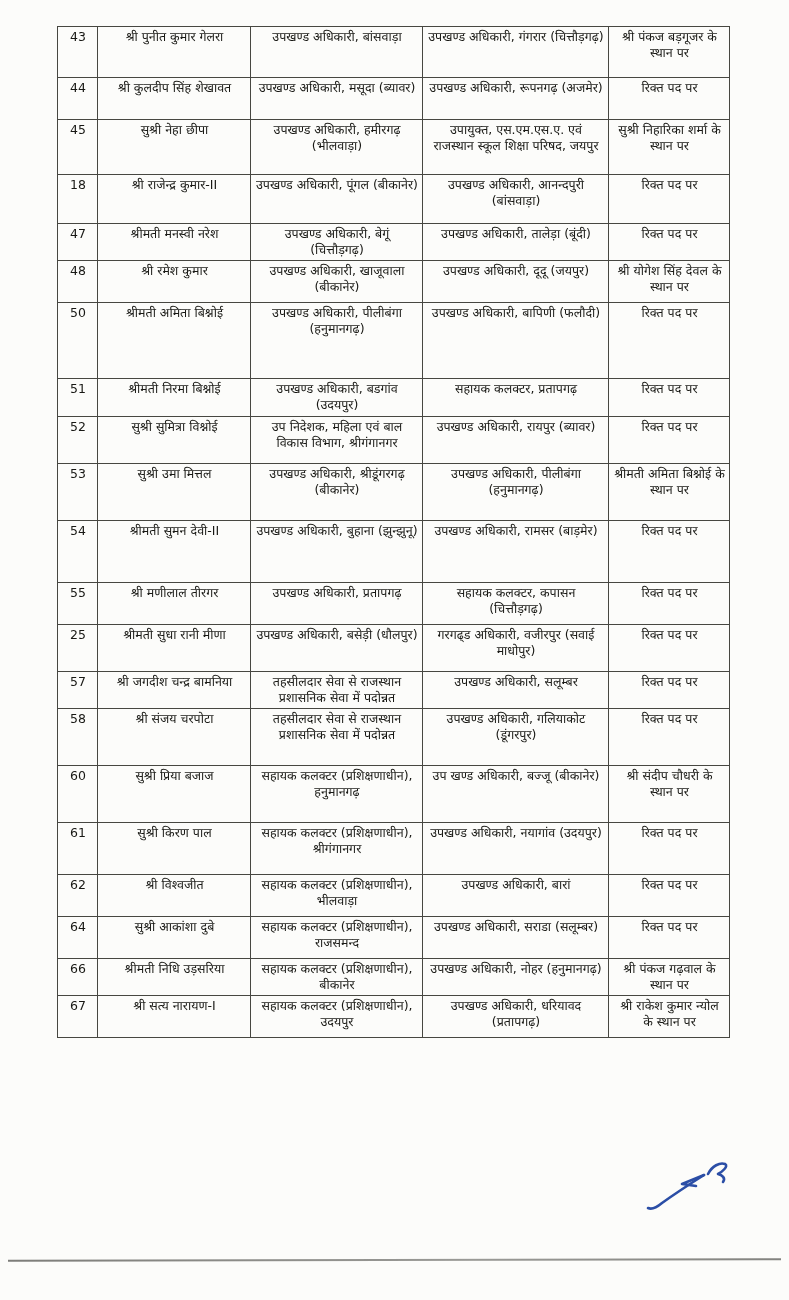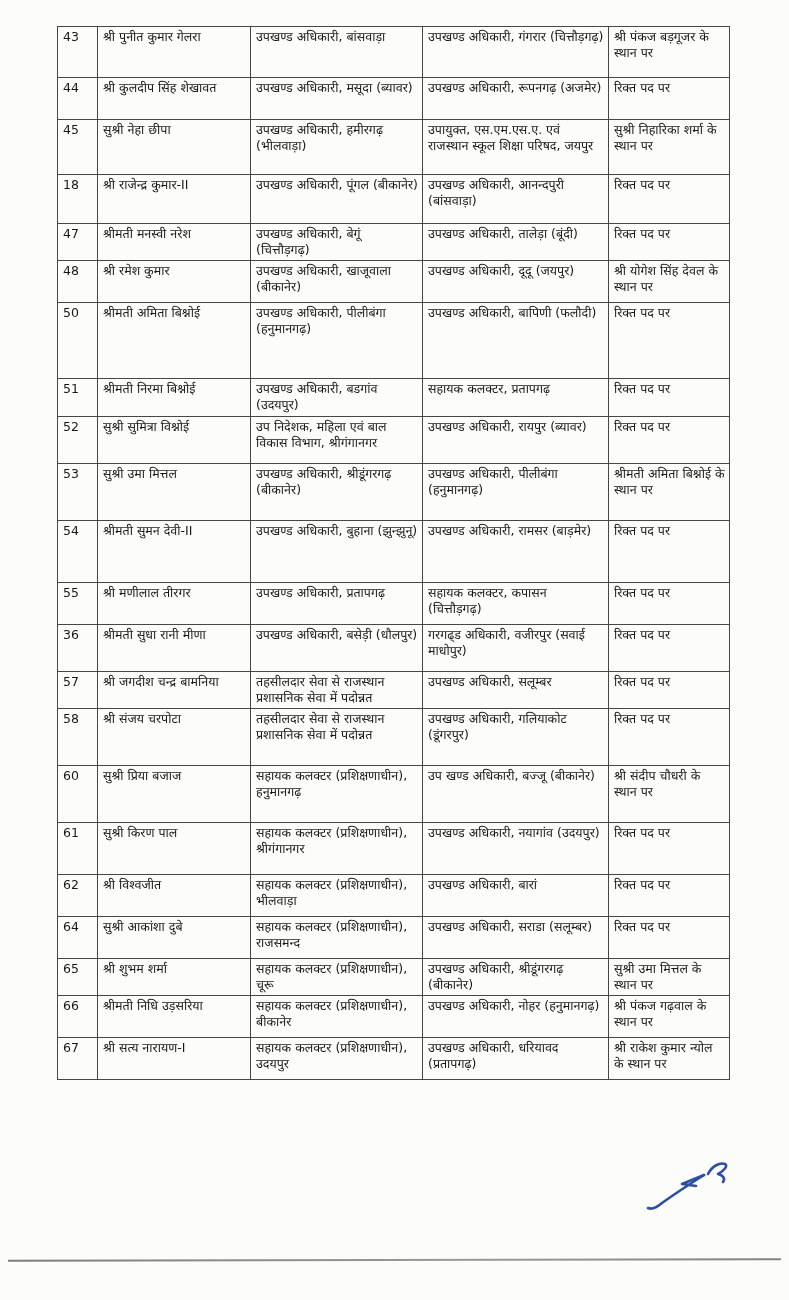--- a/index.html
+++ b/index.html
@@ -6,20 +6,21 @@
   body{
     width:789px;height:1300px;
     background:#e9e9e7;
     font-family:"DejaVu Sans","Liberation Sans",sans-serif;
   }
   .page{
     position:relative;
     width:789px;height:1300px;
     background:#fcfcfa;
     overflow:hidden;
+    text-align:center;
   }
   table.transfer{
     position:absolute;
     left:57px;top:26px;
     width:672px;
     border-collapse:collapse;
     table-layout:fixed;
   }
   table.transfer td{
     border:1px solid #474741;
@@ -162,21 +163,21 @@
           <td>रिक्त पद पर</td>
         </tr>
         <tr>
           <td class="sno">55</td>
           <td>श्री मणीलाल तीरगर</td>
           <td>उपखण्ड अधिकारी, प्रतापगढ़</td>
           <td>सहायक कलक्टर, कपासन (चित्तौड़गढ़)</td>
           <td>रिक्त पद पर</td>
         </tr>
         <tr>
-          <td class="sno">36</td>
+          <td class="sno">25</td>
           <td>श्रीमती सुधा रानी मीणा</td>
           <td>उपखण्ड अधिकारी, बसेड़ी (धौलपुर)</td>
           <td>गरगढ्ड अधिकारी, वजीरपुर (सवाई माधोपुर)</td>
           <td>रिक्त पद पर</td>
         </tr>
         <tr>
           <td class="sno">57</td>
           <td>श्री जगदीश चन्द्र बामनिया</td>
           <td>तहसीलदार सेवा से राजस्थान प्रशासनिक सेवा में पदोन्नत</td>
           <td>उपखण्ड अधिकारी, सलूम्बर</td>
@@ -209,27 +210,20 @@
           <td>सहायक कलक्टर (प्रशिक्षणाधीन), भीलवाड़ा</td>
           <td>उपखण्ड अधिकारी, बारां</td>
           <td>रिक्त पद पर</td>
         </tr>
         <tr>
           <td class="sno">64</td>
           <td>सुश्री आकांशा दुबे</td>
           <td>सहायक कलक्टर (प्रशिक्षणाधीन), राजसमन्द</td>
           <td>उपखण्ड अधिकारी, सराडा (सलूम्बर)</td>
           <td>रिक्त पद पर</td>
-        </tr>
-        <tr>
-          <td class="sno">65</td>
-          <td>श्री शुभम शर्मा</td>
-          <td>सहायक कलक्टर (प्रशिक्षणाधीन), चूरू</td>
-          <td>उपखण्ड अधिकारी, श्रीडूंगरगढ़ (बीकानेर)</td>
-          <td>सुश्री उमा मित्तल के स्थान पर</td>
         </tr>
         <tr>
           <td class="sno">66</td>
           <td>श्रीमती निधि उड़सरिया</td>
           <td>सहायक कलक्टर (प्रशिक्षणाधीन), बीकानेर</td>
           <td>उपखण्ड अधिकारी, नोहर (हनुमानगढ़)</td>
           <td>श्री पंकज गढ़वाल के स्थान पर</td>
         </tr>
         <tr>
           <td class="sno">67</td>

